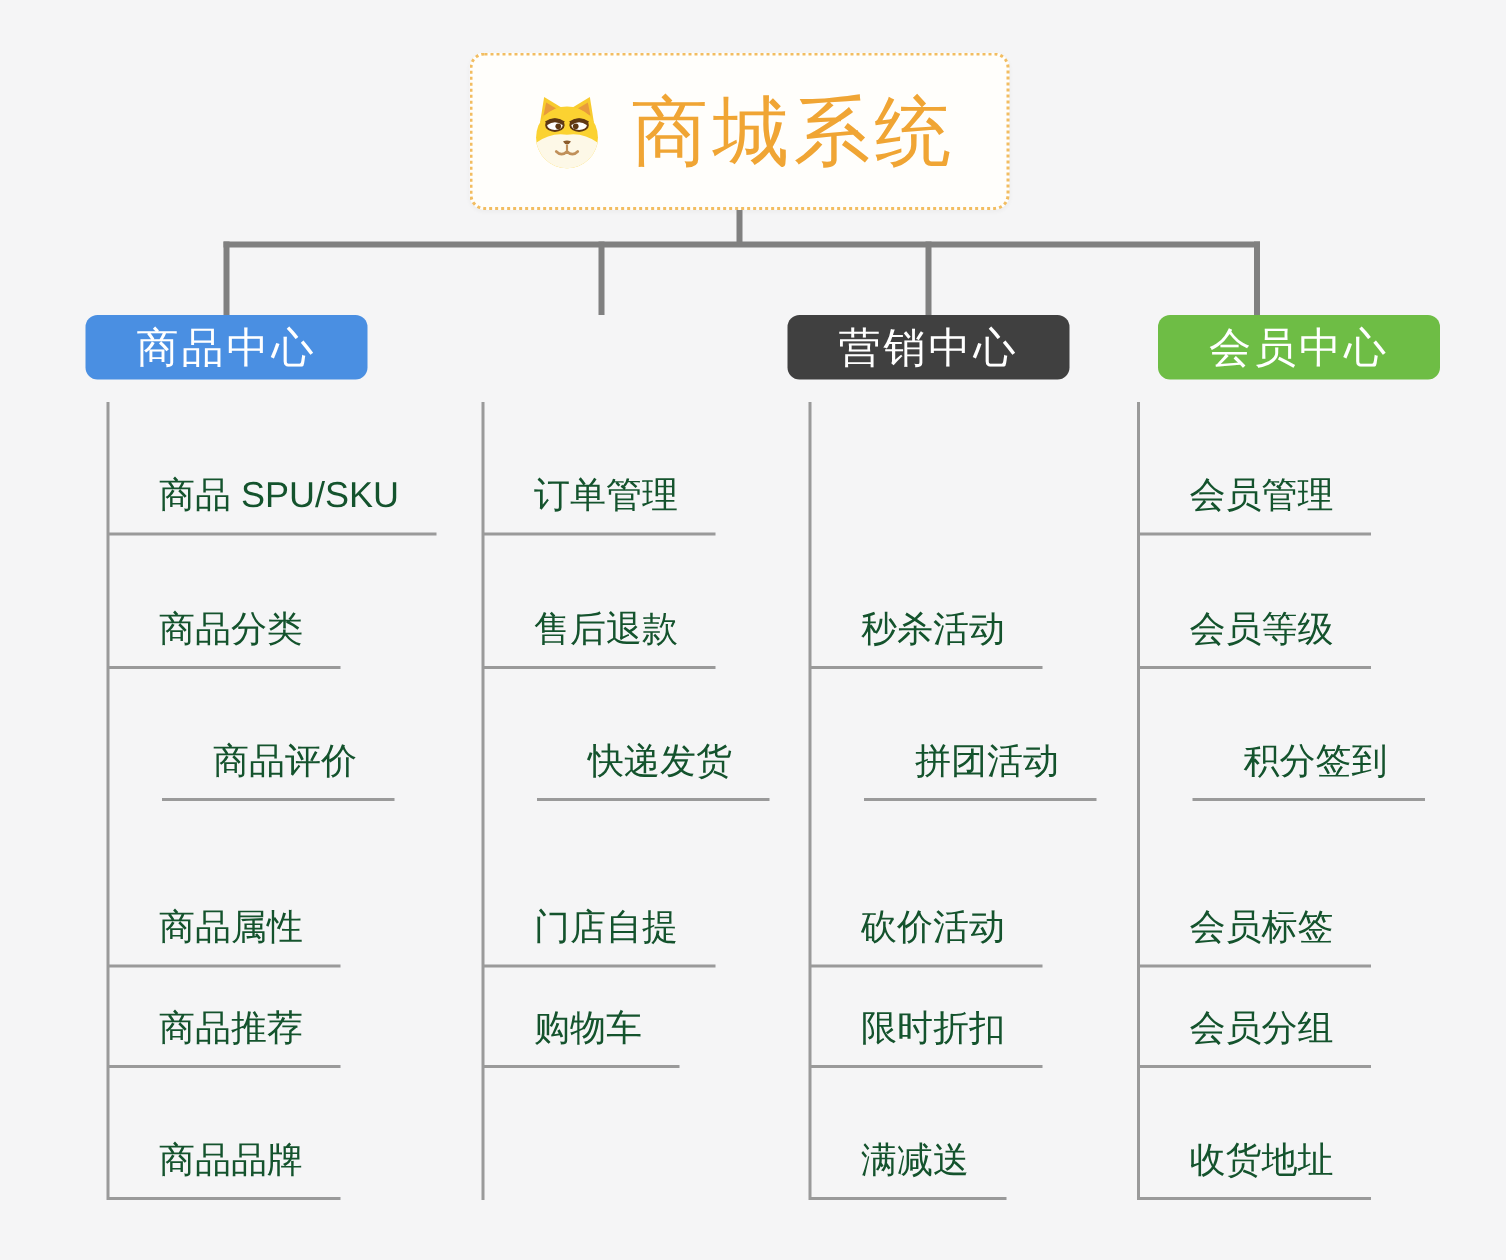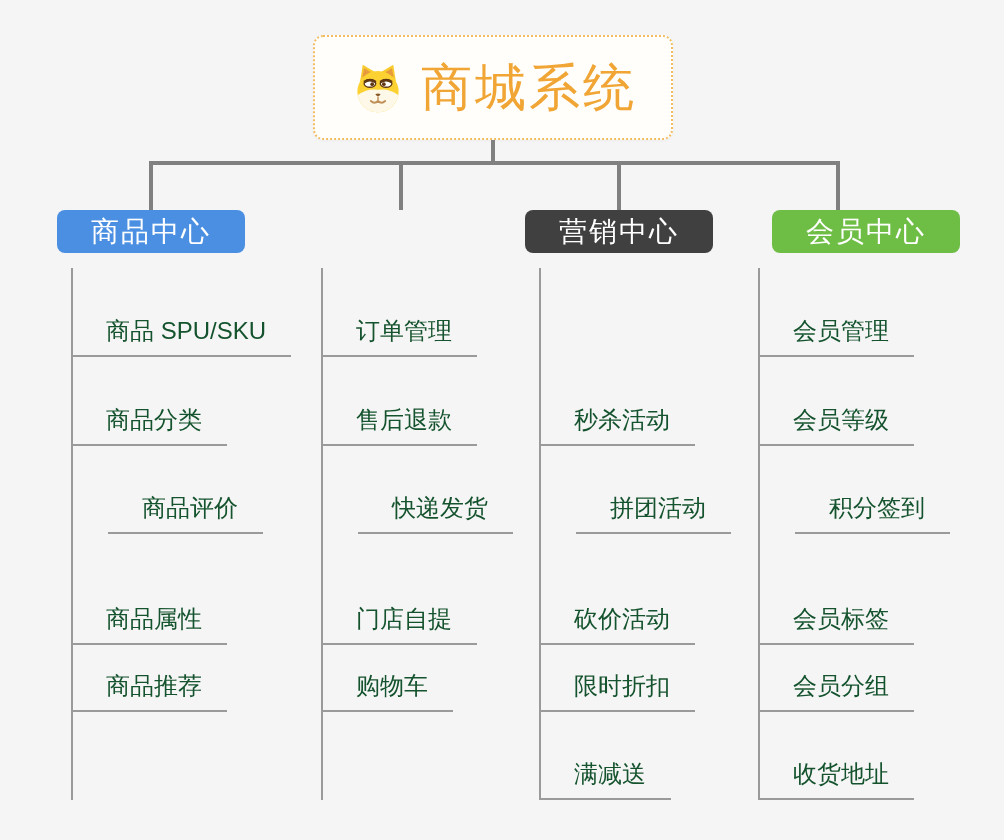--- a/index.html
+++ b/index.html
@@ -100,20 +100,21 @@
 <div class="conn conn-drop4"></div>
 
 <div class="col col-1">
   <div class="branch-head" style="background: rgb(74, 143, 226);">商品中心</div>
   <div class="vline"></div>
   <div class="leaf l1">商品 SPU/SKU</div>
   <div class="leaf l2">商品分类</div>
   <div class="leaf l3">商品评价</div>
   <div class="leaf l4">商品属性</div>
   <div class="leaf l5">商品推荐</div>
+  <div class="leaf l6">商品品牌</div>
 </div>
 
 <div class="col col-2">
   <div class="vline"></div>
   <div class="leaf l1">订单管理</div>
   <div class="leaf l2">售后退款</div>
   <div class="leaf l3">快递发货</div>
   <div class="leaf l4">门店自提</div>
   <div class="leaf l5">购物车</div>
 </div>

